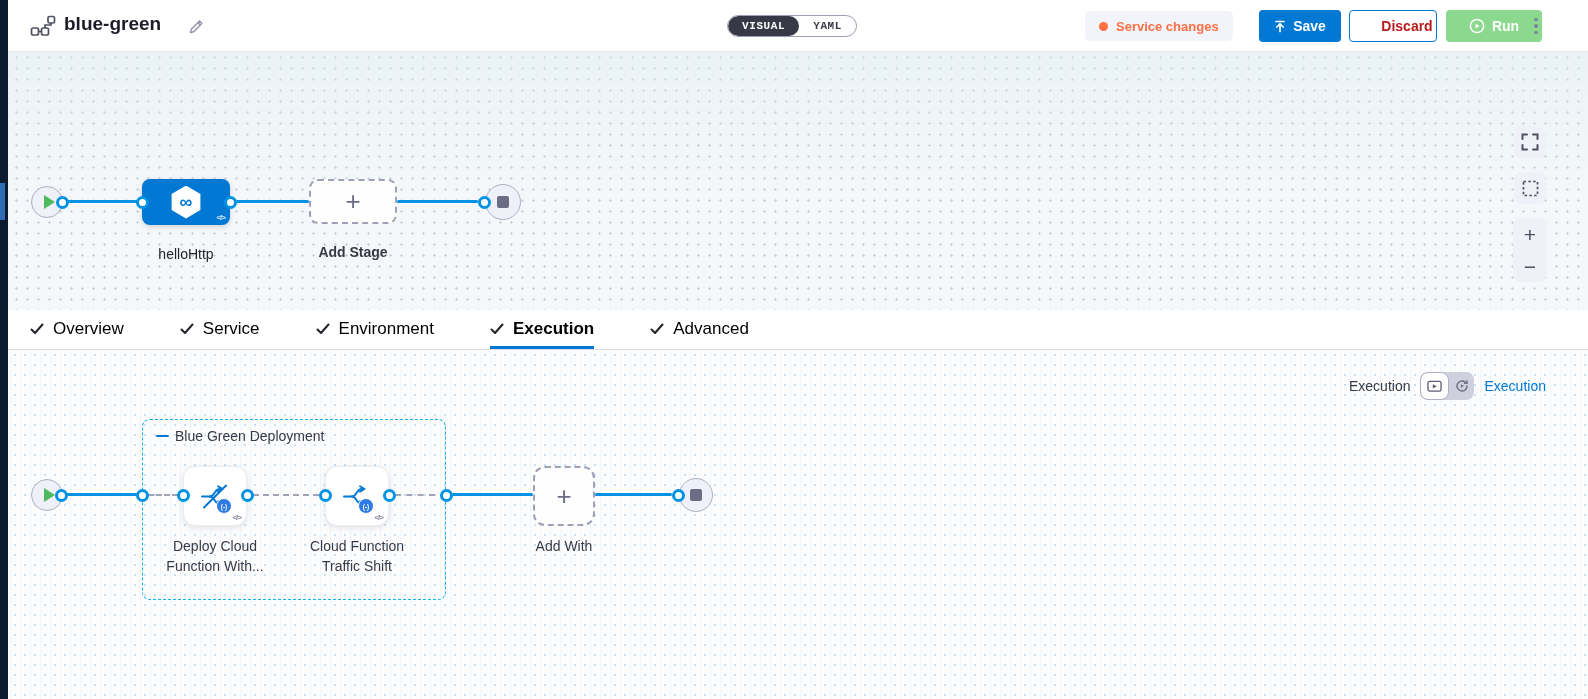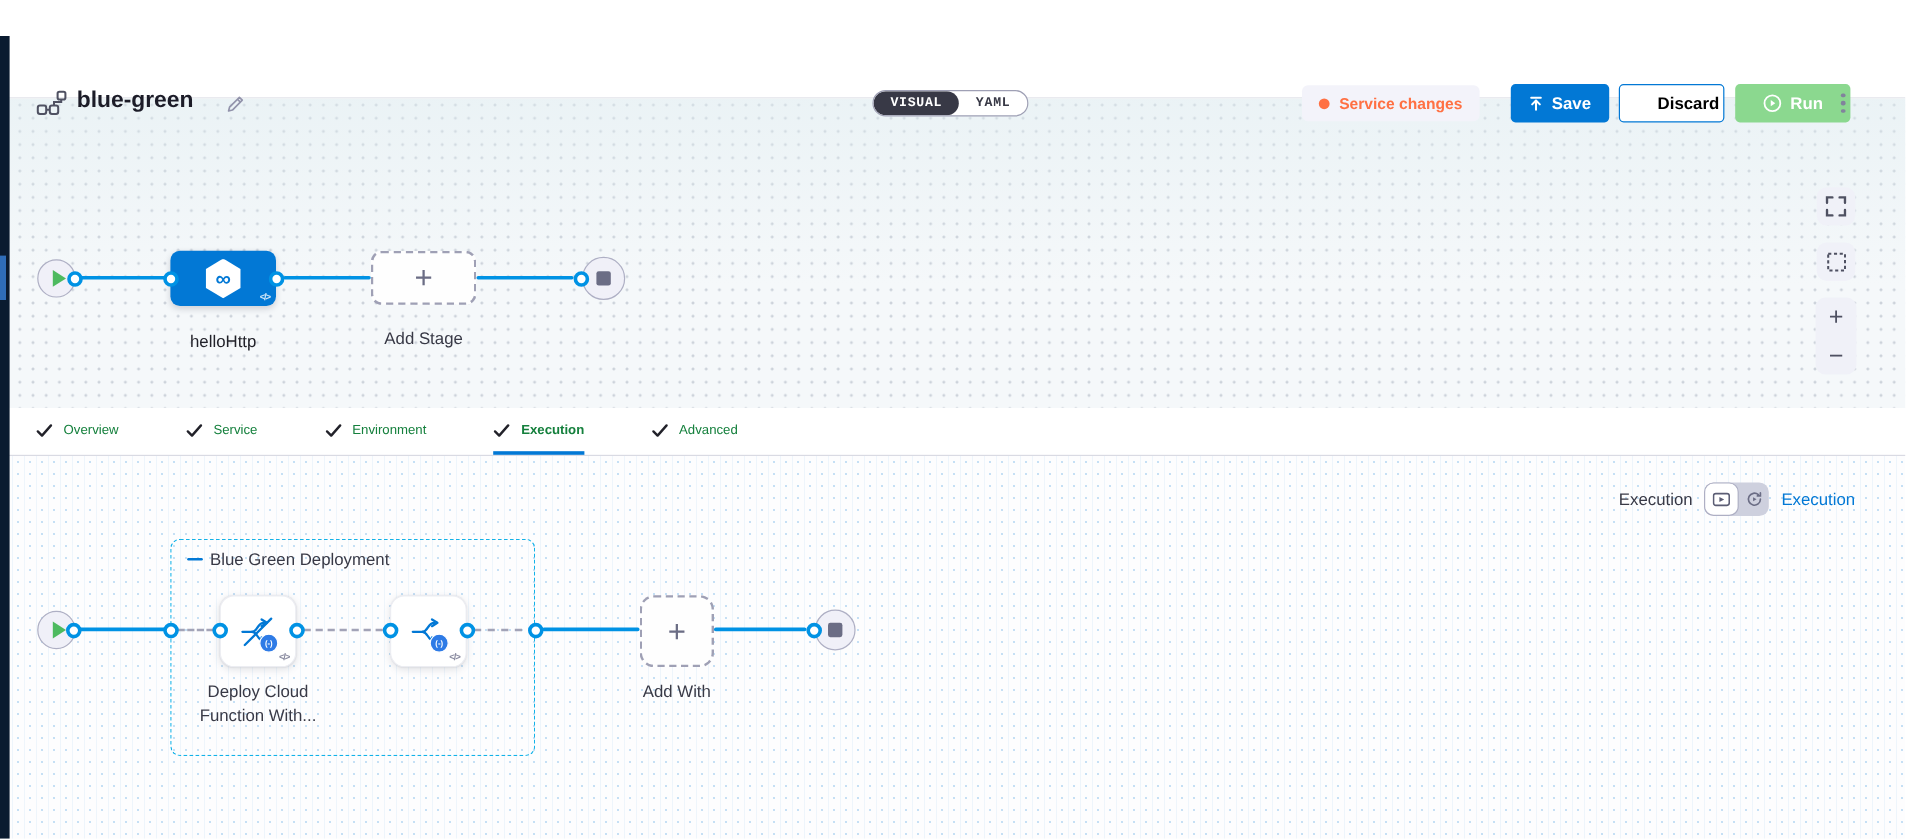--- a/index.html
+++ b/index.html
@@ -1,53 +1,53 @@
 <!DOCTYPE html>
 <html><head>
 <meta charset="utf-8">
 <style>
   * { box-sizing: border-box; margin: 0; padding: 0; }
   body { font-family: "Liberation Sans", "DejaVu Sans", sans-serif; background: #fff; }
   .page { position: relative; width: 1588px; height: 699px; overflow: hidden; background: #fff; }
-  .abs { position: absolute; margin-top: 30px; }
+  .abs { position: absolute; }
 
   
   .left-strip { left: 0; top: 0; width: 8px; height: 699px; background: #0a1b30; z-index: 40; }
   .strip-marker { left: 0; top: 183px; width: 5px; height: 37px; background: #2f6db8; z-index: 41; }
 
   
   .header { left: 0; top: 0; width: 1588px; height: 52px; background: #fff; border-bottom: 1px solid #e4e5ec; z-index: 30; }
   .page-title { left: 64px; top: 13px; font-size: 19px; font-weight: 700; color: #1c1c28; }
   .icon-btn { display: flex; align-items: center; justify-content: center; cursor: pointer; }
 
   .mode-toggle { left: 727px; top: 15px; height: 22px; display: flex; border: 1px solid #9fa0b5; border-radius: 999px; background: #fff; overflow: hidden; font-family: Liberation Mono, monospace; }
   .mode-seg { padding: 0 14px; display: flex; align-items: center; font-size: 11px; font-weight: 700; letter-spacing: 0.6px; color: #383946; cursor: pointer; }
   .mode-seg.sel { background: #383946; color: #fff; border-radius: 999px; }
 
   .unsaved-pill { left: 1085px; top: 11px; height: 30px; padding: 0 14px; background: #f3f3fa; border-radius: 5px; display: flex; align-items: center; gap: 8px; }
   .unsaved-dot { width: 9px; height: 9px; border-radius: 50%; background: #ff7043; }
   .unsaved-text { font-size: 13px; font-weight: 700; color: #ff7043; }
 
   .btn { height: 32px; border-radius: 4px; display: flex; align-items: center; justify-content: center; gap: 7px; font-size: 14px; font-weight: 700; cursor: pointer; }
   .btn-save { left: 1259px; top: 10px; width: 82px; background: #0278d5; color: #fff; }
-  .btn-discard { left: 1349px; top: 10px; width: 88px; background: #fff; border: 1px solid #0278d5; color: #000000; padding-left: 28px; }
+  .btn-discard { left: 1349px; top: 10px; width: 88px; background: #fff; border: 1px solid #0278d5; color: #b91c1c; padding-left: 28px; }
   .btn-run { left: 1446px; top: 10px; width: 96px; background: #8bd88f; color: #fff; }
   .kebab { left: 1528px; top: 14px; width: 16px; height: 24px; flex-direction: column; gap: 3px; display: flex; align-items: center; justify-content: center; cursor: pointer; }
   .kebab i { width: 3.5px; height: 3.5px; border-radius: 50%; background: #81839c; }
 
   
   .top-canvas { left: 0; top: 52px; width: 1588px; height: 258px; z-index: 1;
     background-color: #f5f8fa;
     background-image: linear-gradient(180deg, rgba(222,236,240,0.45), rgba(255,255,255,0) 60%),
       radial-gradient(circle, #ccd2da 1px, rgba(0,0,0,0) 1.4px);
     background-size: 100% 100%, 11px 11px; }
 
   
   .tab-bar { left: 0; top: 310px; width: 1588px; height: 40px; background: #fff; border-bottom: 1px solid #d9dae3; z-index: 20; display: flex; align-items: stretch; padding-left: 30px; gap: 56px; }
-  .tab { display: flex; align-items: center; gap: 9px; font-size: 11px; color: #15803d; cursor: pointer; border-bottom: 3px solid transparent; padding-top: 2px; }
+  .tab { display: flex; align-items: center; gap: 9px; font-size: 17px; color: #000000; cursor: pointer; border-bottom: 3px solid transparent; padding-top: 2px; }
   .tab.active { font-weight: 700; border-bottom-color: #0278d5; }
   .tmpl-btn { left: 1400px; top: 316px; height: 28px; padding: 0 12px; background: #fff; border: 1px solid #b7d4f3; border-radius: 4px; display: flex; align-items: center; gap: 7px; font-size: 14px; color: #93bfee; cursor: pointer; }
 
   
   .bottom-canvas { left: 0; top: 350px; width: 1588px; height: 349px; z-index: 1;
     background-color: #fdfdfe;
     background-image:
       radial-gradient(circle, rgba(2,120,213,0.22) 0.9px, rgba(0,0,0,0) 1.3px),
       linear-gradient(90deg, rgba(2,120,213,0.06) 1px, rgba(0,0,0,0) 1px);
     background-size: 10px 10px, 10px 10px; }
@@ -171,21 +171,21 @@
   <div class="abs add-box" style="left:309px;top:179px;width:88px;height:45px;">
       <span>+</span>
     </div>
   <div class="abs wire" style="left:397px;top:200px;width:81px;"></div>
   <div class="abs port" style="left:478px;top:196px;"></div>
   <div class="abs node-circle" style="left:485px;top:184px;width:36px;height:36px;">
     <div class="stop-sq"></div>
   </div>
 
   <div class="abs node-label dark" style="left:126px;top:244px;width:120px;">helloHttp</div>
-  <div class="abs node-label" style="left:293px;top:242px;width:120px;">Add Stage</div>
+  <div class="abs node-label" style="left:293px;top:242px;width:120px;font-weight:bold;">Add Stage</div>
 
   <div class="abs canvas-ctrl" style="left:1514px;top:126px;width:32px;height:32px;">
     <svg width="18" height="18" viewBox="0 0 18 18" fill="none" stroke="#4f5162" stroke-width="2" stroke-linecap="round">
       <path d="M1.5 6 V1.5 H6"></path>
         <path d="M12 1.5 H16.5 V6"></path>
         <path d="M16.5 12 V16.5 H12"></path>
         <path d="M6 16.5 H1.5 V12"></path>
     </svg>
   </div>
   <div class="abs canvas-ctrl" style="left:1514px;top:172px;width:32px;height:32px;">
@@ -315,17 +315,18 @@
       <span>+</span>
     </div>
 
   <div class="abs wire" style="left:595px;top:493px;width:77px;"></div>
   <div class="abs port" style="left:672px;top:489px;"></div>
   <div class="abs node-circle" style="left:679px;top:478px;width:34px;height:34px;">
     <div class="stop-sq"></div>
   </div>
 
   <div class="abs node-label" style="left:159px;top:536px;width:112px;">Deploy Cloud Function With...</div>
+  <div class="abs node-label" style="left:301px;top:536px;width:112px;">Cloud Function Traffic Shift</div>
   <div class="abs node-label" style="left:508px;top:536px;width:112px;">Add With</div>
 
   <div class="abs left-strip"></div>
   <div class="abs strip-marker"></div>
 </div>
 
 </body></html>

